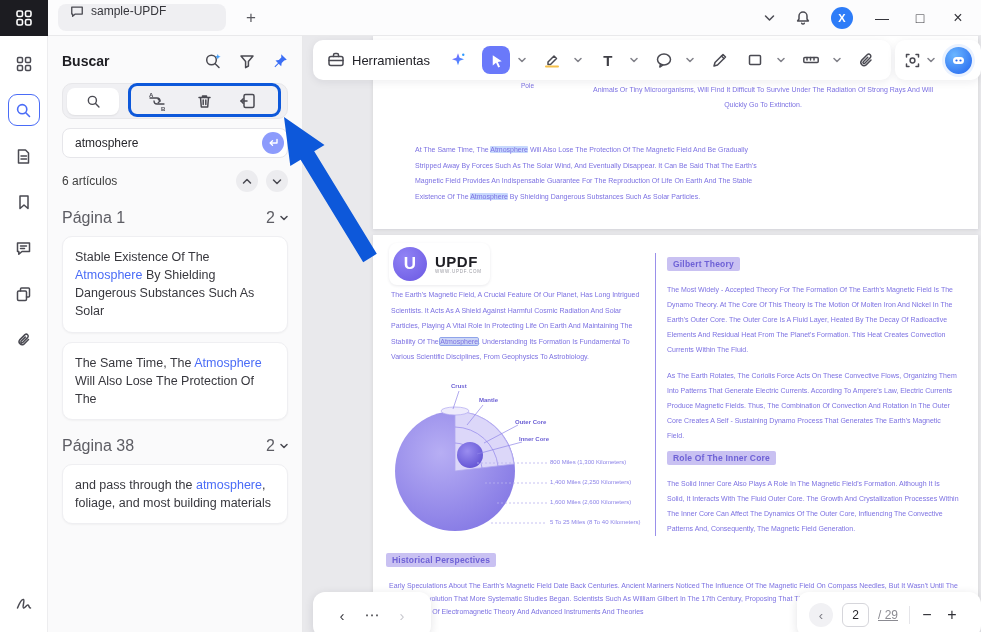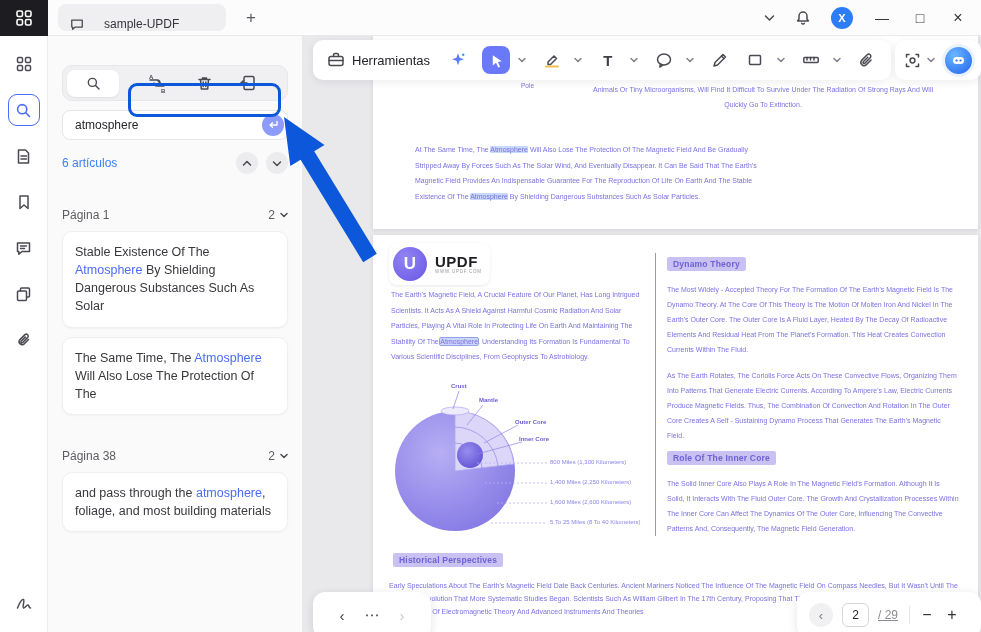--- a/index.html
+++ b/index.html
@@ -5,21 +5,21 @@
   * { margin:0; padding:0; box-sizing:border-box; }
   body { width:981px; height:632px; overflow:hidden; font-family:"Liberation Sans", sans-serif; background:#e9e9ec; }
   .app { position:relative; width:981px; height:632px; background:#e9e9ec; overflow:hidden; }
   .ic { display:flex; align-items:center; justify-content:center; }
   svg.s { stroke:#4a4a52; fill:none; stroke-width:1.5; stroke-linecap:round; stroke-linejoin:round; }
   svg.sb { stroke:#4a6cf7; fill:none; stroke-width:1.6; stroke-linecap:round; stroke-linejoin:round; }
 
   
   .titlebar { position:absolute; left:0; top:0; right:0; height:36px; background:#fcfcfd; border-bottom:1px solid #e9e9eb; display:flex; align-items:center; z-index:40; }
   .corner { width:48px; height:36px; background:#1c1c21; display:flex; align-items:center; justify-content:center; }
-  .tab { margin-left:10px; height:27px; background:#efeff2; border-radius:8px; display:flex; align-items:flex-end; gap:20px; padding:0 16px 0 12px; font-size:12px; color:#35353b; min-width:168px; }
+  .tab { margin-left:10px; height:27px; background:#efeff2; border-radius:8px; display:flex; align-items:flex-start; gap:7px; padding:0 16px 0 12px; font-size:12px; color:#35353b; min-width:168px; }
   .plus { margin-left:14px; font-size:17px; color:#5a5a60; width:22px; text-align:center; cursor:default; }
   .tb-right { margin-left:auto; display:flex; align-items:center; gap:20px; padding-right:14px; }
   .avatar { width:22px; height:22px; border-radius:50%; background:#2d7cf8; color:#fff; font-size:11px; font-weight:bold; display:flex; align-items:center; justify-content:center; }
   .winbtn { font-size:14px; color:#35353b; width:18px; text-align:center; }
   .winbtn.close { font-size:16px; }
 
   
   .rail { position:absolute; left:0; top:36px; bottom:0; width:48px; background:#ffffff; border-right:1px solid #ededef; display:flex; flex-direction:column; align-items:center; padding-top:12px; z-index:30; }
   .rail-item { width:32px; height:32px; margin-bottom:14px; display:flex; align-items:center; justify-content:center; border-radius:9px; }
   .rail-item.active { border:1.5px solid #4a6cf7; }
@@ -30,23 +30,23 @@
   .sp-header { display:flex; align-items:center; }
   .sp-title { font-size:14px; font-weight:bold; color:#1d1d22; flex:1; }
   .sp-header-icons { display:flex; align-items:center; gap:17px; }
   .sp-toolbar { margin-top:13px; background:#f0f0f3; border:1px solid #e7e7ea; border-radius:10px; height:36px; display:flex; align-items:center; padding:4px; }
   .sp-search-btn { width:52px; height:27px; background:#fff; border-radius:8px; box-shadow:0 1px 2px rgba(0,0,0,.07); display:flex; align-items:center; justify-content:center; }
   .sp-tool-icons { flex:1; display:flex; justify-content:space-evenly; align-items:center; }
   .sp-input-wrap { position:relative; margin-top:9px; }
   .sp-input { width:100%; height:30px; background:#fff; border:1px solid #e6e6ea; border-radius:8px; padding:0 34px 0 12px; font-size:12px; color:#26262b; font-family:"Liberation Sans",sans-serif; outline:none; }
   .sp-submit { position:absolute; right:4px; top:4px; width:22px; height:22px; border-radius:50%; background:#8c9bfc; display:flex; align-items:center; justify-content:center; }
   .sp-count-row { margin-top:12px; display:flex; align-items:center; }
-  .sp-count { font-size:12px; color:#3b82f6; flex:1; }
+  .sp-count { font-size:12px; color:#404040; flex:1; }
   .navcirc { width:22px; height:22px; border-radius:50%; background:#ececef; display:flex; align-items:center; justify-content:center; margin-left:8px; }
-  .group { margin-top:34px; display:flex; align-items:center; font-size:12px; color:#5d5d64; }
+  .group { margin-top:17px; display:flex; align-items:center; font-size:16px; color:#5d5d64; }
   .group .cnt { margin-left:auto; display:flex; align-items:center; gap:5px; }
   .card { margin-top:9px; background:#fff; border:1px solid #efeff2; border-radius:10px; padding:11px 12px; font-size:12.5px; line-height:1.45; color:#38383e; box-shadow:0 1px 2px rgba(18,18,24,.04); }
   .card .hl { color:#4a6cf7; }
   .card.selected { background:#e7eafc; border:1.5px solid #5470ef; }
 
   
   .main { position:absolute; left:303px; top:36px; right:0; bottom:0; overflow:hidden; background:#e9e9ec; }
   .page { position:absolute; background:#fff; box-shadow:0 1px 4px rgba(40,40,60,.12); }
   .page1 { left:70px; top:0; width:605px; height:193px; }
   .page2 { left:70px; top:199px; width:605px; height:700px; }
@@ -179,20 +179,42 @@
         </svg>
     </div>
     <div class="rail-item rail-bottom">
       <svg class="s" width="18" height="18" viewBox="0 0 18 18">
           <path d="M2.5 13c2-5 4.5-9 6-8.5s-1.5 8 0 8.5 3-3.5 4.5-3 .5 3 2.5 3"></path>
         </svg>
     </div>
   </nav>
 
   <aside class="panel">
+    <div class="sp-header">
+      <div class="sp-title">Buscar</div>
+      <div class="sp-header-icons">
+        <span class="ic">
+          <svg class="s" width="18" height="18" viewBox="0 0 18 18">
+              <circle cx="7.5" cy="8" r="4.8"></circle>
+              <line x1="11.2" y1="11.7" x2="15" y2="15.5"></line>
+              <path d="M13.8 2l.8 2 2 .8-2 .8-.8 2-.8-2-2-.8 2-.8z" style="fill:#3f9bf7;stroke:none"></path>
+            </svg>
+        </span>
+        <span class="ic">
+          <svg class="s" width="16" height="16" viewBox="0 0 16 16">
+              <path d="M2 3h12l-4.6 5.4V13l-2.8 1.6V8.4z"></path>
+            </svg>
+        </span>
+        <span class="ic">
+          <svg width="16" height="16" viewBox="0 0 16 16" style="fill:#3b6ef5">
+              <path d="M9.2 1.2l5.6 5.6-2.6.7-2.5 2.5-.5 3.3-2.5-2.5-3.5 3.5-.7-.7 3.5-3.5L3.5 7.6l3.3-.5 2.5-2.5z"></path>
+            </svg>
+        </span>
+      </div>
+    </div>
 
     <div class="sp-toolbar">
       <div class="sp-search-btn">
         <svg class="s" width="15" height="15" viewBox="0 0 16 16">
             <circle cx="6.8" cy="6.8" r="4.3"></circle>
             <line x1="10.2" y1="10.2" x2="13.8" y2="13.8"></line>
           </svg>
       </div>
       <div class="sp-tool-icons">
         <span class="ic" style="position:relative;width:24px;height:24px">
@@ -331,28 +353,28 @@
         <span class="dg-label" style="left:92px;top:22px">Mantle</span>
         <span class="dg-label" style="left:128px;top:44px">Outer Core</span>
         <span class="dg-label" style="left:132px;top:61px">Inner Core</span>
         <span class="dg-meas" style="top:84px">800 Miles (1,300 Kilometers)</span>
         <span class="dg-meas" style="top:104px">1,400 Miles (2,250 Kilometers)</span>
         <span class="dg-meas" style="top:124px">1,600 Miles (2,600 Kilometers)</span>
         <span class="dg-meas" style="top:144px">5 To 25 Miles (8 To 40 Kilometers)</span>
       </div>
 
       <div class="col-right">
-        <span class="chip">Dynamo Theory</span>
+        <span class="chip">Gilbert Theory</span>
         <p class="pdf-p">The Most Widely - Accepted Theory For The Formation Of The Earth's Magnetic Field Is The Dynamo Theory. At The Core Of This Theory Is The Motion Of Molten Iron And Nickel In The Earth's Outer Core. The Outer Core Is A Fluid Layer, Heated By The Decay Of Radioactive Elements And Residual Heat From The Planet's Formation. This Heat Creates Convection Currents Within The Fluid.</p>
         <p class="pdf-p">As The Earth Rotates, The Coriolis Force Acts On These Convective Flows, Organizing Them Into Patterns That Generate Electric Currents. According To Ampere's Law, Electric Currents Produce Magnetic Fields. Thus, The Combination Of Convection And Rotation In The Outer Core Creates A Self - Sustaining Dynamo Process That Generates The Earth's Magnetic Field.</p>
         <div style="margin-top:4px"><span class="chip">Role Of The Inner Core</span></div>
         <p class="pdf-p">The Solid Inner Core Also Plays A Role In The Magnetic Field's Formation. Although It Is Solid, It Interacts With The Fluid Outer Core. The Growth And Crystallization Processes Within The Inner Core Can Affect The Dynamics Of The Outer Core, Influencing The Convective Patterns And, Consequently, The Magnetic Field Generation.</p>
       </div>
 
-      <span class="chip" style="position:absolute;left:20px;top:318px">Historical Perspectives</span>
+      <span class="chip" style="position:absolute;left:13px;top:318px">Historical Perspectives</span>
       <div class="pdf-t" style="left:16px;top:344px;width:574px;line-height:13px">Early Speculations About The Earth's Magnetic Field Date Back Centuries. Ancient Mariners Noticed The Influence Of The Magnetic Field On Compass Needles, But It Wasn't Until The Scientific Revolution That More Systematic Studies Began. Scientists Such As William Gilbert In The 17th Century, Proposing That The Earth Was A Giant Magnet. Over Time, With The Development Of Electromagnetic Theory And Advanced Instruments And Theories</div>
     </section>
 
     <div class="toolbar">
       <div class="tools-btn">
         <span class="ic">
           <svg class="s" width="18" height="18" viewBox="0 0 18 18">
               <rect x="2" y="5.5" width="14" height="9" rx="2"></rect>
               <path d="M6.5 5.5V4a1.5 1.5 0 0 1 1.5-1.5h2A1.5 1.5 0 0 1 11.5 4v1.5"></path>
               <line x1="2" y1="9.5" x2="16" y2="9.5"></line>

